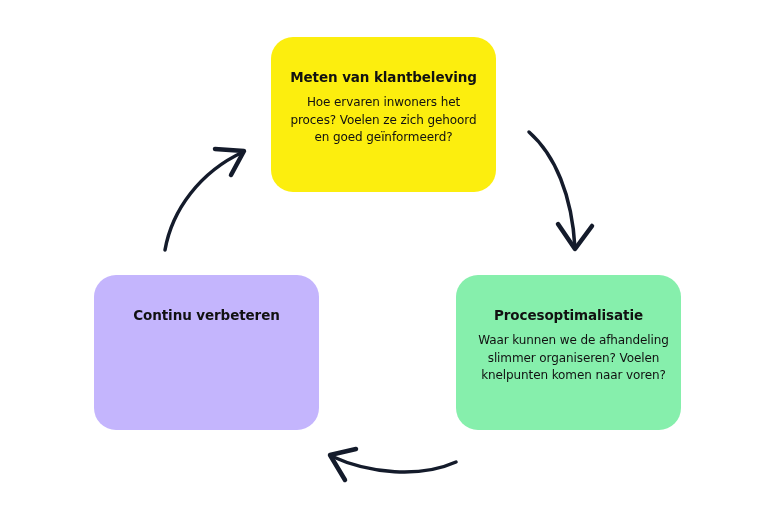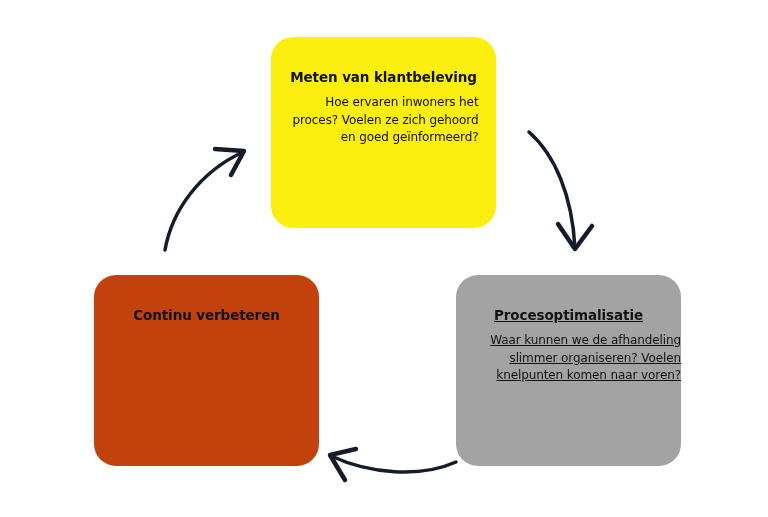--- a/index.html
+++ b/index.html
@@ -11,41 +11,40 @@
       width: 768px;
       height: 517px;
       position: relative;
       overflow: hidden;
       font-family: "DejaVu Sans", sans-serif;
       color: #111111;
     }
     .card {
       position: absolute;
       width: 225px;
-      height: 191px;
+      height: 155px;
       border-radius: 22px;
       box-sizing: border-box;
       text-align: center;
       padding: 31px 10px 0 10px;
     }
     .card-title {
       font-family: "DejaVu Sans", sans-serif;
       font-weight: bold;
       font-size: 13.5px;
       line-height: 18px;
       letter-spacing: -0.1px;
       margin: 0 0 8px 0;
     }
     .card-body {
       font-family: "DejaVu Sans", sans-serif;
       font-size: 12px;
       line-height: 17.5px;
       letter-spacing: -0.1px;
       margin: 0 auto;
-      text-align: right;
     }
     #card-meten { left: 271px; top: 37px; background: #fcee0e; }
     #card-proces { left: 456px; top: 275px; background: #33f2b9; }
     #card-continu { left: 94px; top: 275px; background: #a84fd8; }
     #card-meten .card-body { width: 190px; }
     #card-proces .card-body { width: 215px; }
     #card-continu .card-body { width: 205px; }
     svg.arrows {
       position: absolute;
       left: 0;
@@ -80,20 +79,20 @@
     <path d="M165 250 C 172 210, 200 172, 243 152" stroke-width="3.5" style="stroke: rgb(20, 27, 43);"></path>
     <path d="M215 149 L 244 151 L 231 175" stroke-width="4.5" style="stroke: rgb(20, 27, 43);"></path>
   </g>
 </svg>
 
 <div class="card" id="card-meten" style="background: rgb(252, 238, 14);">
   <div class="card-title">Meten van klantbeleving</div>
   <div class="card-body">Hoe ervaren inwoners het proces? Voelen ze zich gehoord en goed geïnformeerd?</div>
 </div>
 
-<div class="card" id="card-proces" style="background: #a3a3a3; text-decoration: underline;">
+<div class="card" id="card-proces" style="background: #86efac;">
   <div class="card-title">Procesoptimalisatie</div>
   <div class="card-body">Waar kunnen we de afhandeling slimmer organiseren? Voelen knelpunten komen naar voren?</div>
 </div>
 
-<div class="card" id="card-continu" style="background: #c2410c;">
+<div class="card" id="card-continu" style="background: #c4b5fd;">
   <div class="card-title">Continu verbeteren</div>
 </div>
 
 </body></html>

